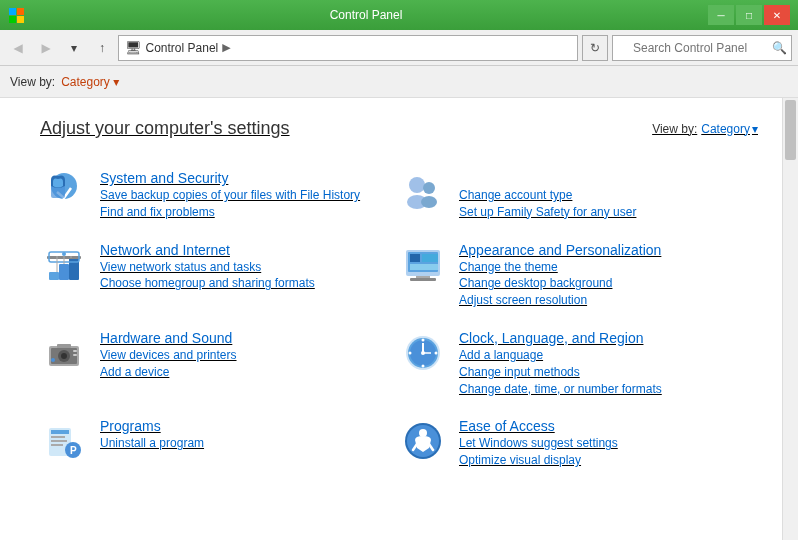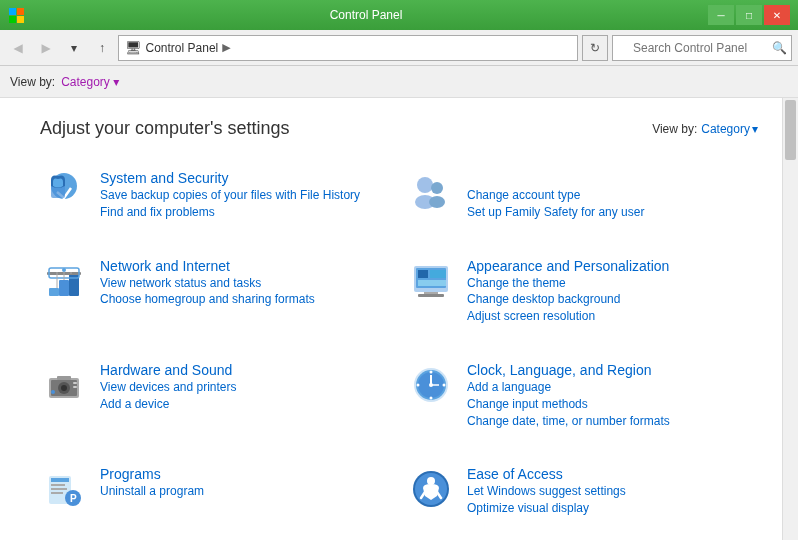--- a/index.html
+++ b/index.html
@@ -68,46 +68,47 @@
     .toolbar {
       background: #f0f0f0;
       border-bottom: 1px solid #ddd;
       height: 32px;
       display: flex;
       align-items: center;
       padding: 0 10px;
       gap: 6px;
     }
     .toolbar-label { font-size: 12px; color: #333; }
-    .toolbar-link { font-size: 12px; color: #a21caf; cursor: pointer; text-decoration: none; }
+    .toolbar-link { font-size: 12px; color: #c2410c; cursor: pointer; text-decoration: none; }
 
     
     .main {
       background: white;
       padding: 20px 40px;
       height: calc(560px - 30px - 36px - 32px - 20px);
       overflow-y: auto;
       position: relative;
+      text-decoration: underline;
     }
     .page-header {
       display: flex;
       justify-content: space-between;
       align-items: center;
       margin-bottom: 20px;
     }
     .page-title { font-size: 18px; font-weight: 300; color: #333; }
     .view-by { font-size: 12px; color: #333; display: flex; align-items: center; gap: 4px; }
     .view-by-label { color: #333; }
     .view-by-link { color: #0066cc; cursor: pointer; display: flex; align-items: center; gap: 2px; }
 
     
     .category-grid {
       display: grid;
       grid-template-columns: 1fr 1fr;
-      gap: 16px;
+      gap: 0;
     }
     .category-item {
       display: flex;
       align-items: flex-start;
       padding: 10px 0;
       gap: 12px;
     }
     .cat-icon {
       width: 48px; height: 48px; flex-shrink: 0;
       display: flex; align-items: center; justify-content: center;

